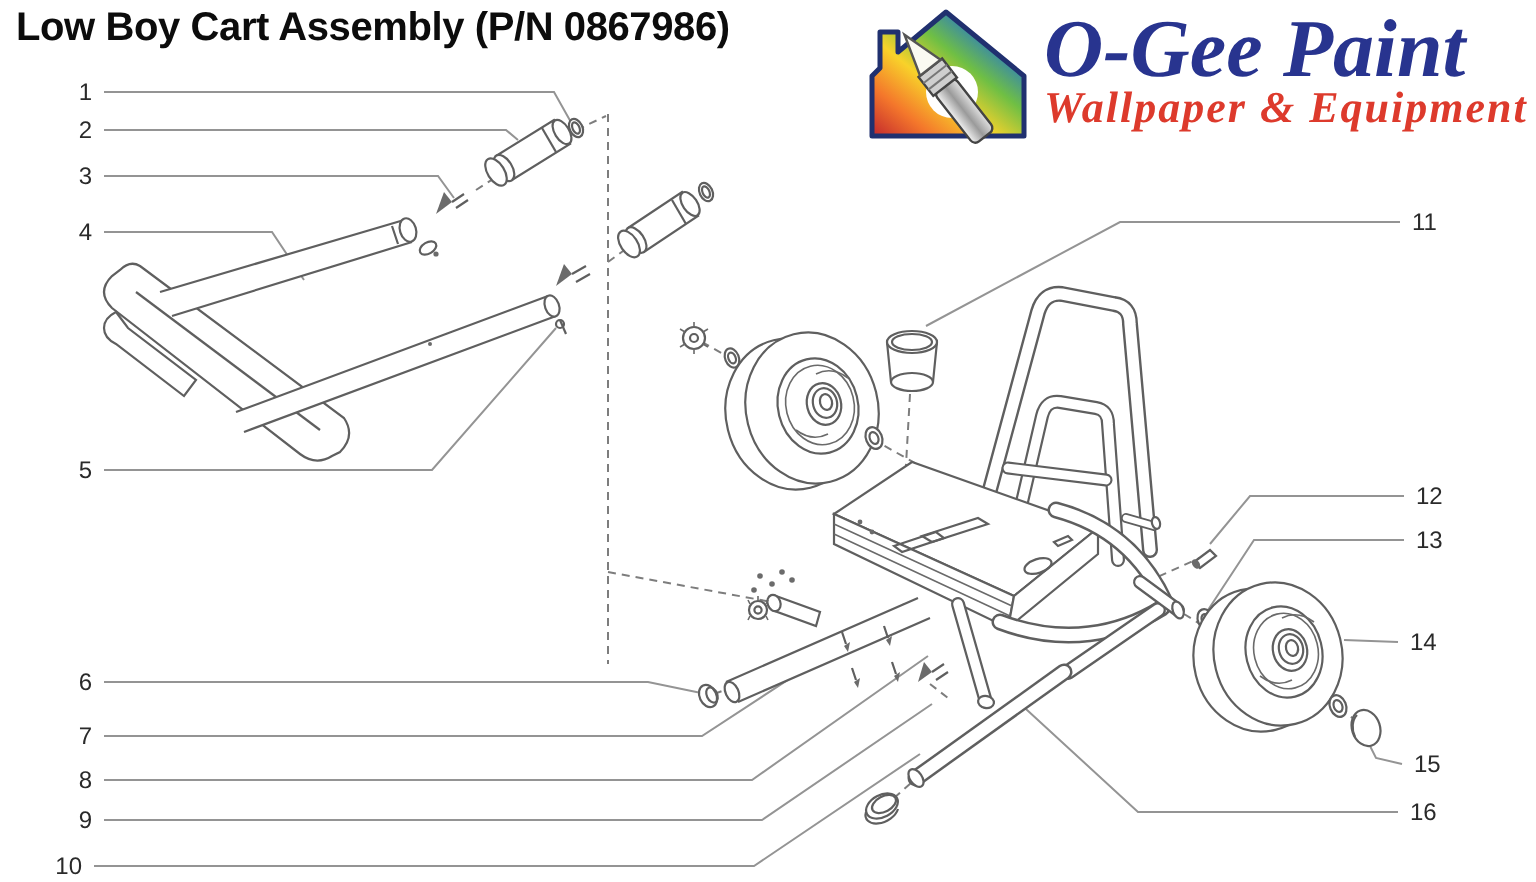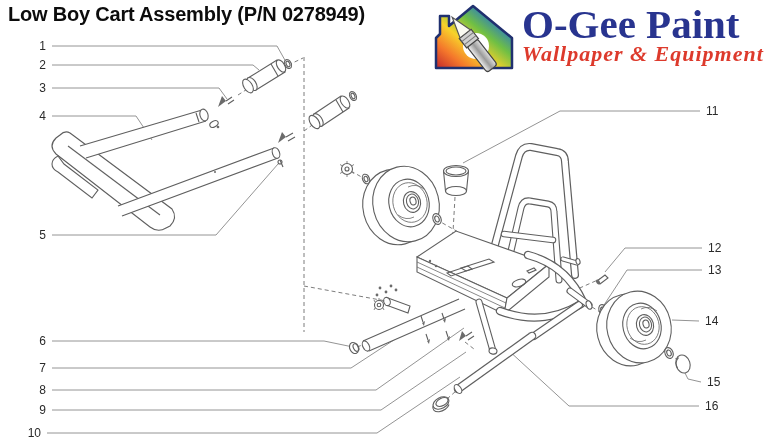--- a/index.html
+++ b/index.html
@@ -3,42 +3,42 @@
 <meta charset="utf-8">
 <style>
   html,body{margin:0;padding:0;}
   body{width:768px;height:441px;position:relative;background:#ffffff;overflow:hidden;
        font-family:"Liberation Sans",sans-serif;}
   .title{position:absolute;left:8px;top:3px;font-size:20px;font-weight:700;color:#0c0c0c;
          letter-spacing:-0.2px;white-space:nowrap;}
   .logo{position:absolute;left:426px;top:2px;display:flex;align-items:flex-start;}
   .logo-house{width:94px;height:72px;display:block;}
   .logo-text{margin-left:2px;}
-  .logo-name{font-family:"Liberation Serif",serif;font-weight:700;
+  .logo-name{font-family:"Liberation Serif",serif;font-style:italic;font-weight:700;
              font-size:41px;line-height:44px;color:#28348f;white-space:nowrap;}
   .logo-tagline{font-family:"Liberation Serif",serif;font-style:italic;font-weight:700;
                 font-size:22px;line-height:20px;color:#dd3a2c;text-align:center;
                 margin-top:-2px;letter-spacing:1px;white-space:nowrap;}
   svg.diagram{position:absolute;left:0;top:0;}
   
   .ld{stroke:#949494;stroke-width:1;fill:none;}
   .dash{stroke:#7d7d7d;stroke-width:1;fill:none;stroke-dasharray:4 3;}
   .pt{stroke:#5f5f5f;stroke-width:1.1;fill:#ffffff;}
   .ptn{stroke:#5f5f5f;stroke-width:1.1;fill:none;}
   .thin{stroke:#6a6a6a;stroke-width:0.8;fill:none;}
   .fillw{fill:#ffffff;stroke:none;}
   .dk{fill:#6b6b6b;stroke:none;}
   .tube{stroke:#5f5f5f;fill:none;stroke-linecap:round;stroke-linejoin:round;}
   .core{stroke:#ffffff;fill:none;stroke-linecap:round;stroke-linejoin:round;}
   .num{font-family:"Liberation Sans",sans-serif;font-size:12px;fill:#2a2a2a;}
 </style>
 </head>
 <body>
 
-<div class="title">Low Boy Cart Assembly (P/N 0278949)</div>
+<div class="title">Low Boy Cart Assembly (P/N 0867986)</div>
 
 <div class="logo">
   <svg class="logo-house" viewBox="0 0 94 72">
     <defs>
       <linearGradient id="rb" x1="0" y1="1" x2="1" y2="0">
         <stop offset="0" stop-color="#c2272d"></stop>
         <stop offset="0.2" stop-color="#f4772b"></stop>
         <stop offset="0.4" stop-color="#f8d22a"></stop>
         <stop offset="0.6" stop-color="#6fbf44"></stop>
         <stop offset="0.8" stop-color="#2b7bc2"></stop>

